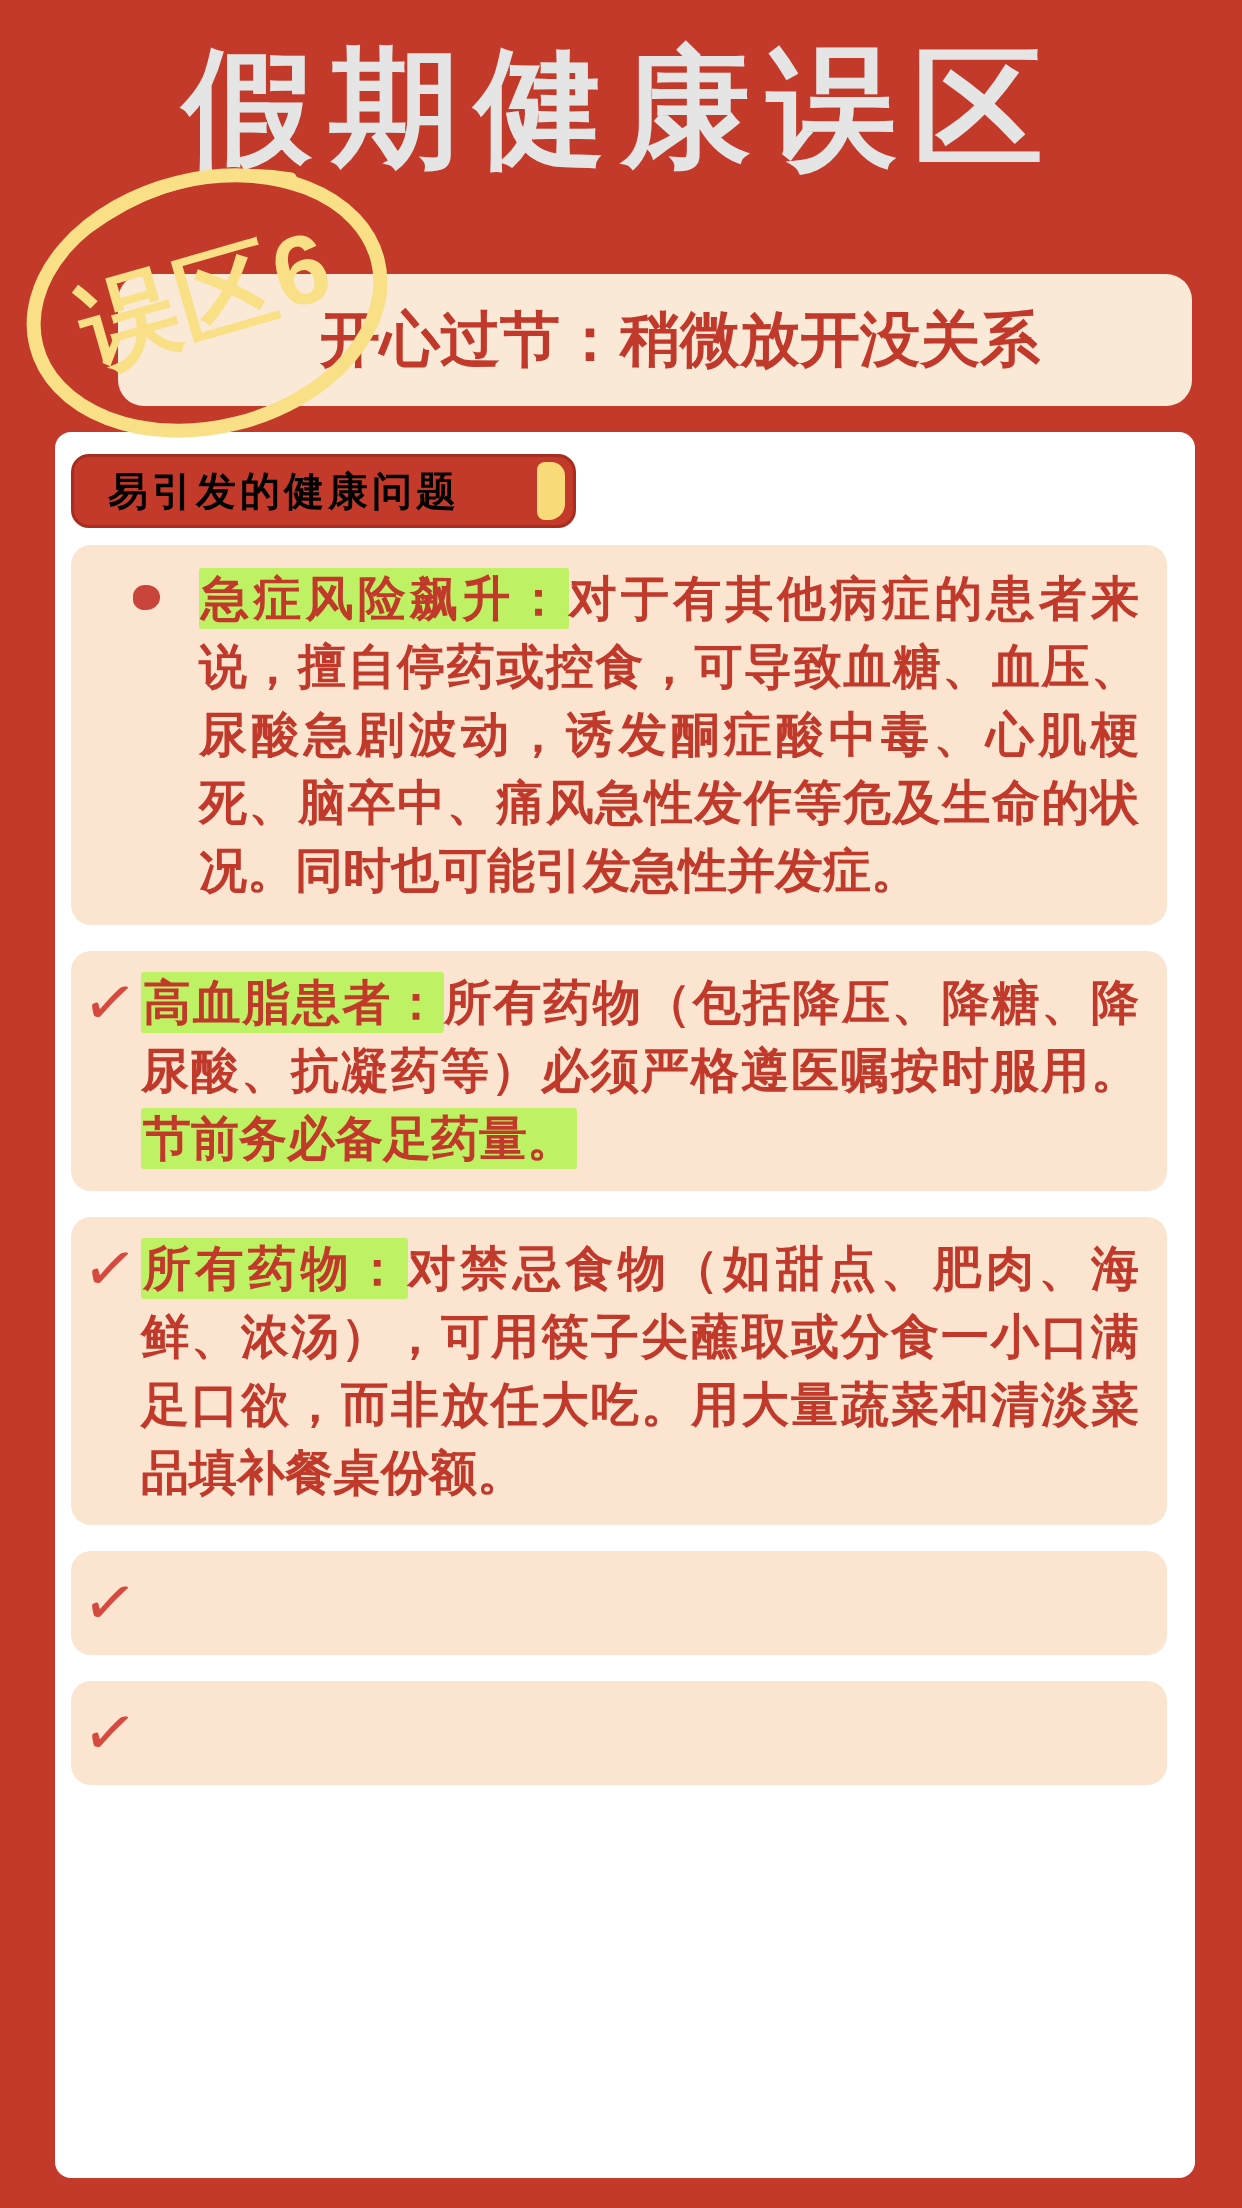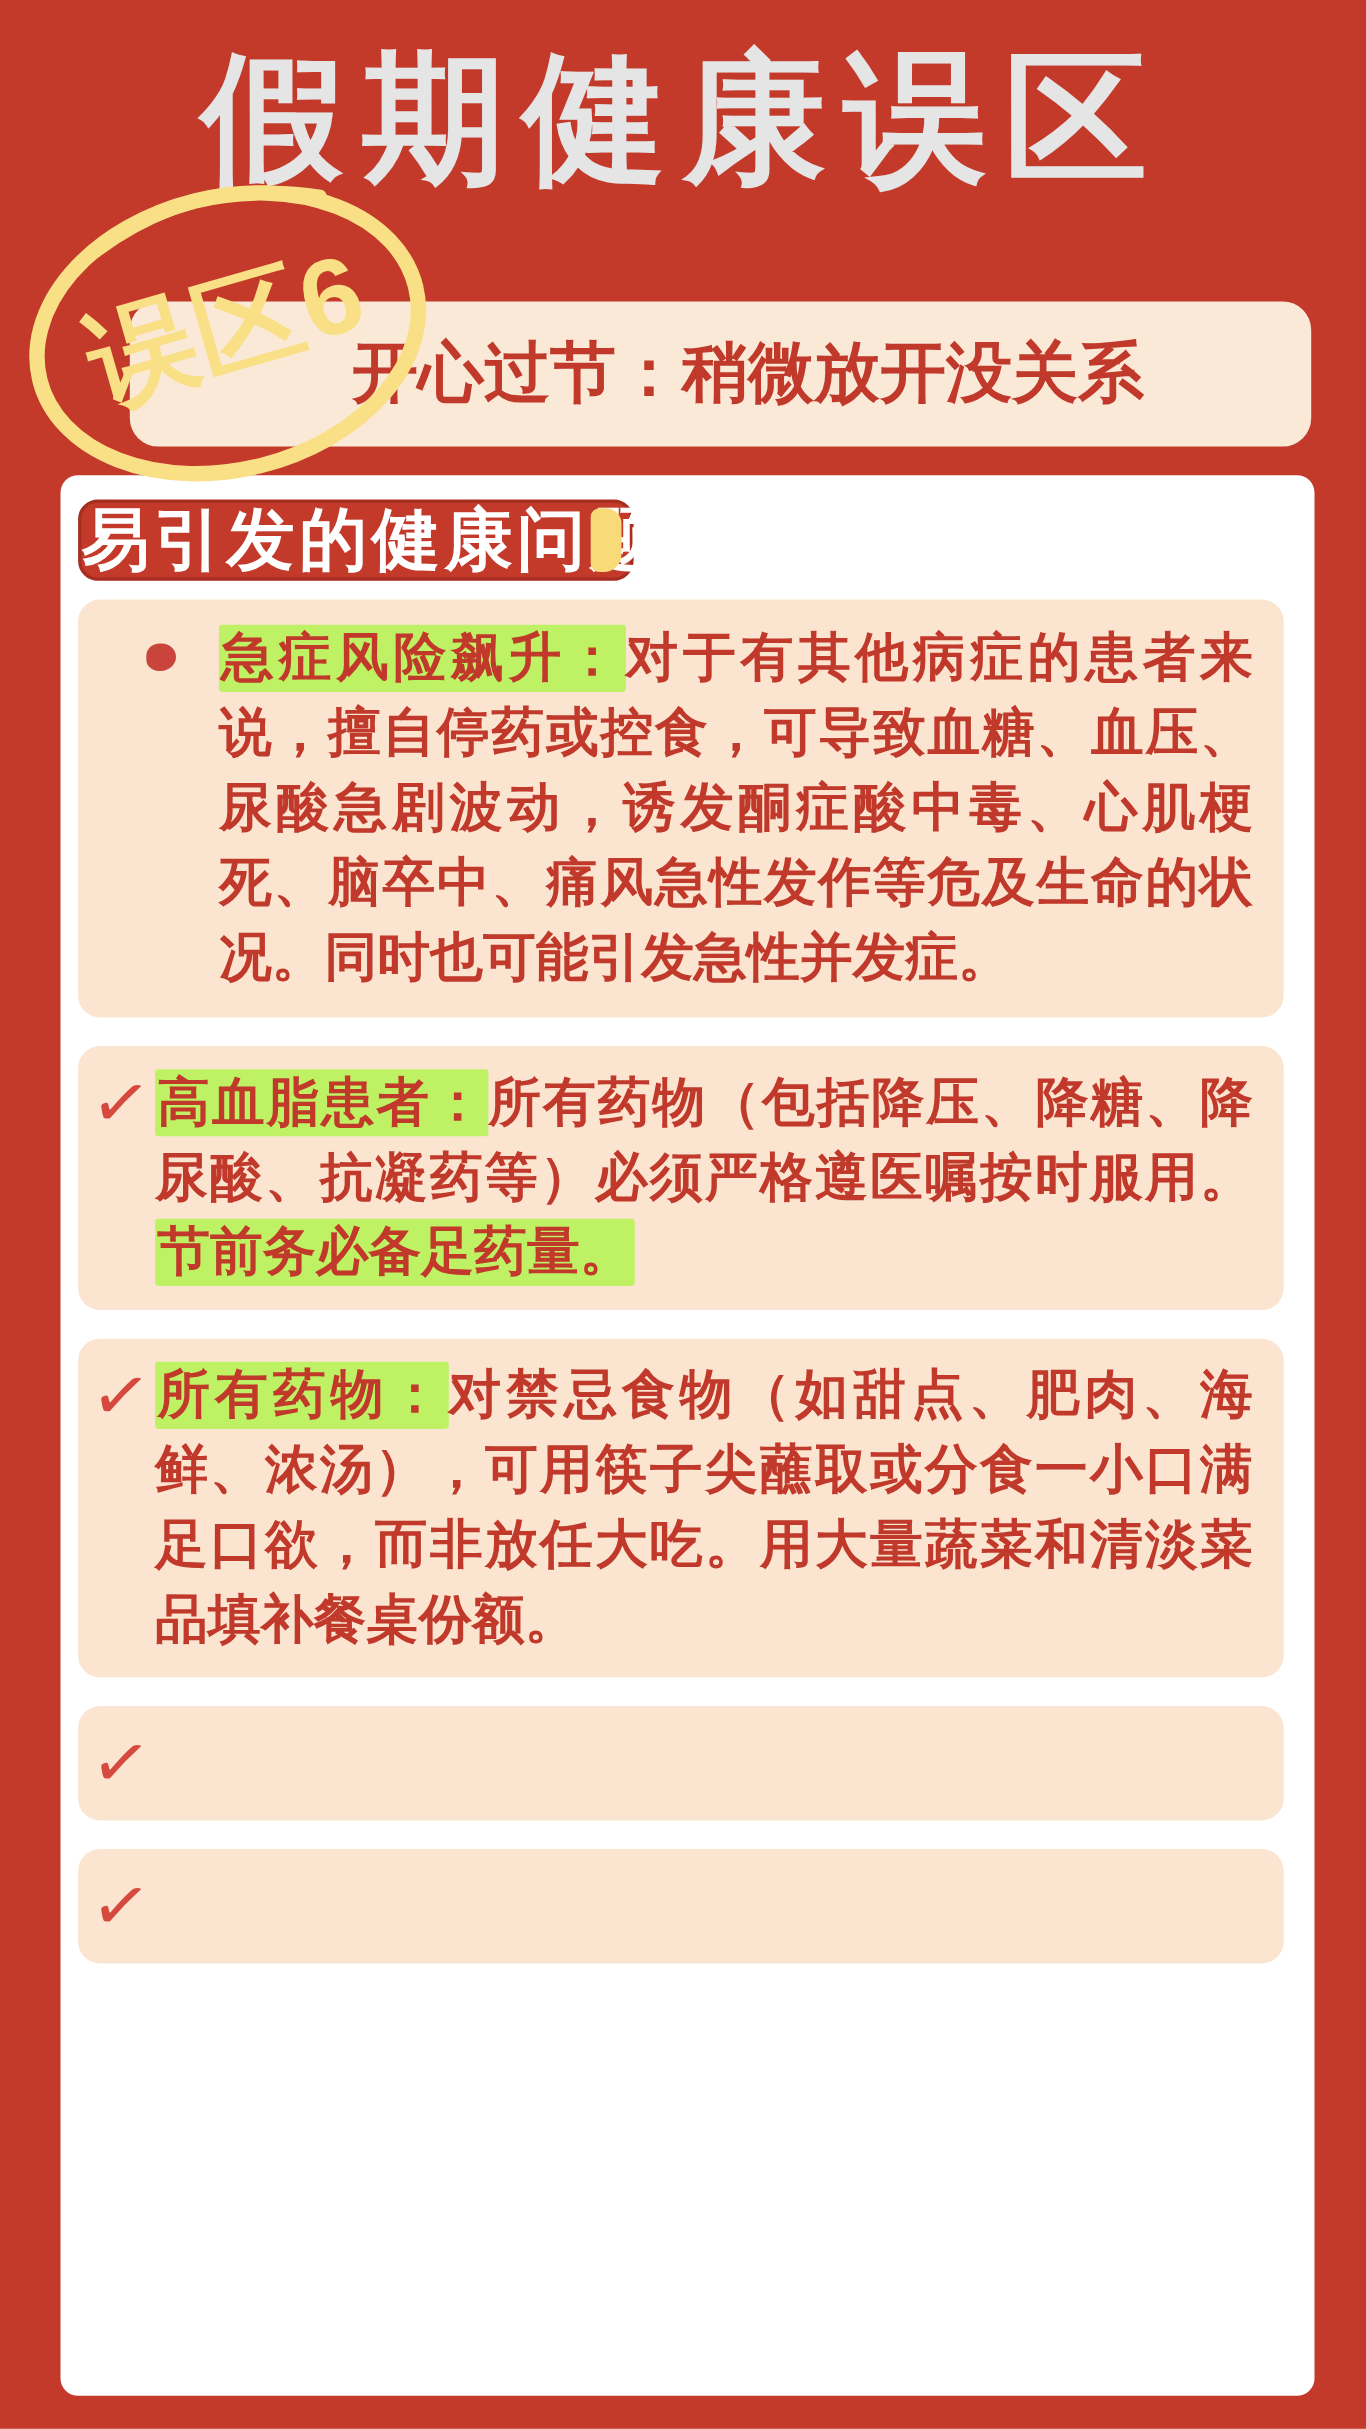--- a/index.html
+++ b/index.html
@@ -51,22 +51,22 @@
 
   
   .pill{
     position:relative;margin:22px 0 17px 16px;
     width:505px;height:74px;box-sizing:border-box;
     background:#c33a2b;border:3px solid #a62d20;border-radius:18px;
     display:flex;align-items:center;
   }
   .pill.sec1{width:288px;height:75px;margin-top:36px;margin-bottom:20px;}
   .pill-text{
-    color:#ffffff;font-size:62px;font-weight:bold;
-    letter-spacing:4px;white-space:nowrap;
+    color:#000000;font-size:40px;font-weight:bold;
+    padding-left:34px;letter-spacing:4px;white-space:nowrap;
   }
   .pill-tab{
     position:absolute;right:8px;top:5px;bottom:5px;width:28px;
     background:#f8da78;border-radius:8px 14px 16px 8px;
   }
 
   
   .item-box{
     position:relative;margin:0 16px 26px 16px;width:1096px;
     box-sizing:border-box;background:#fbe5d0;border-radius:20px;

